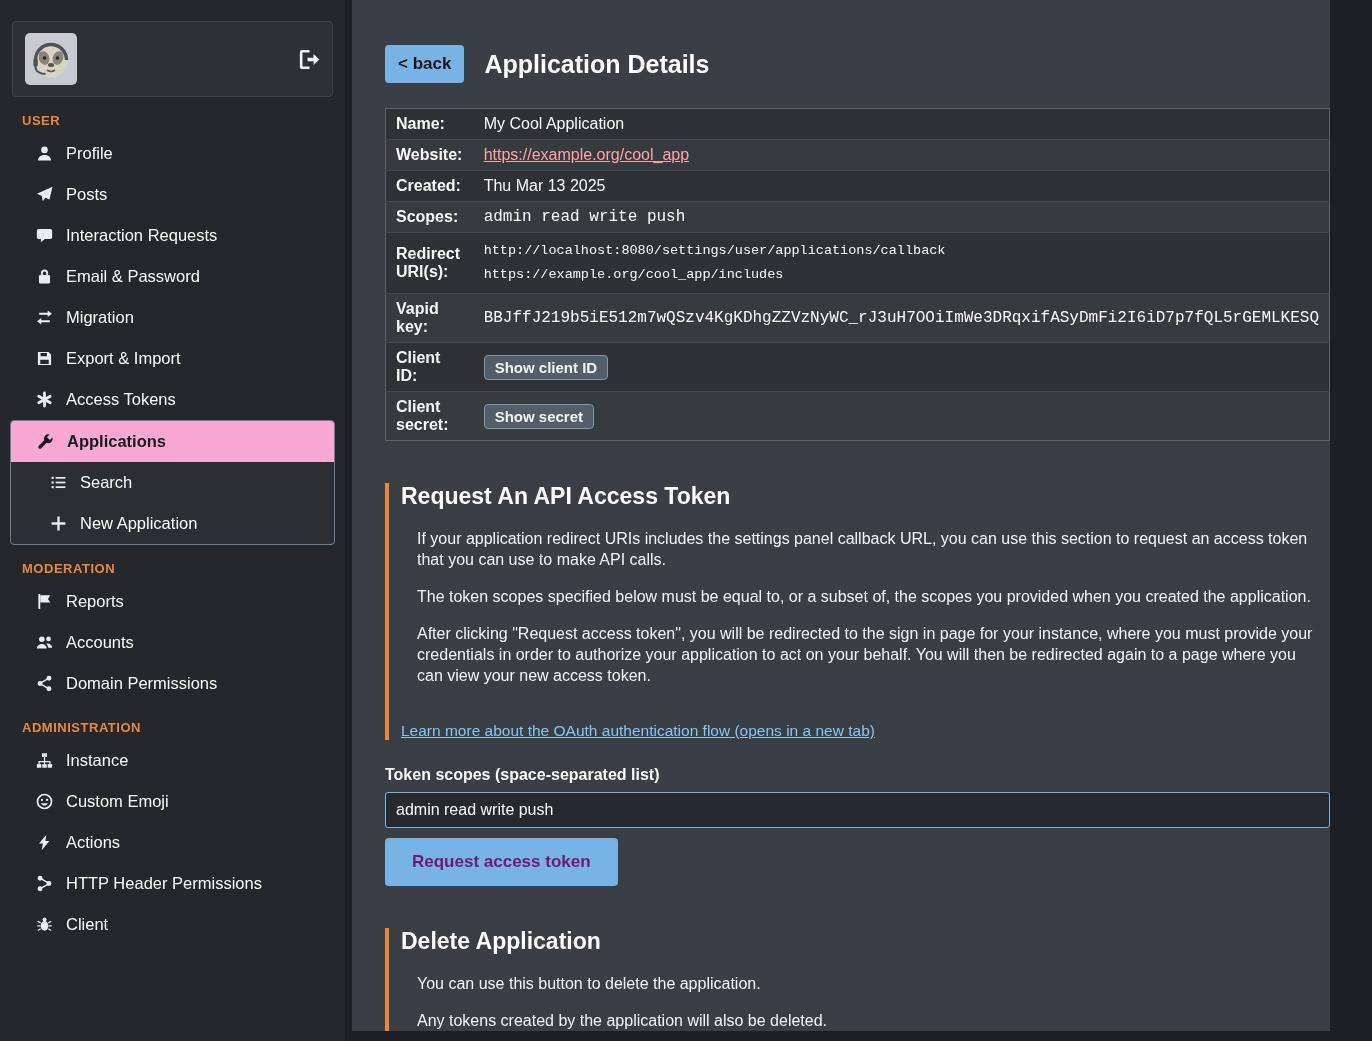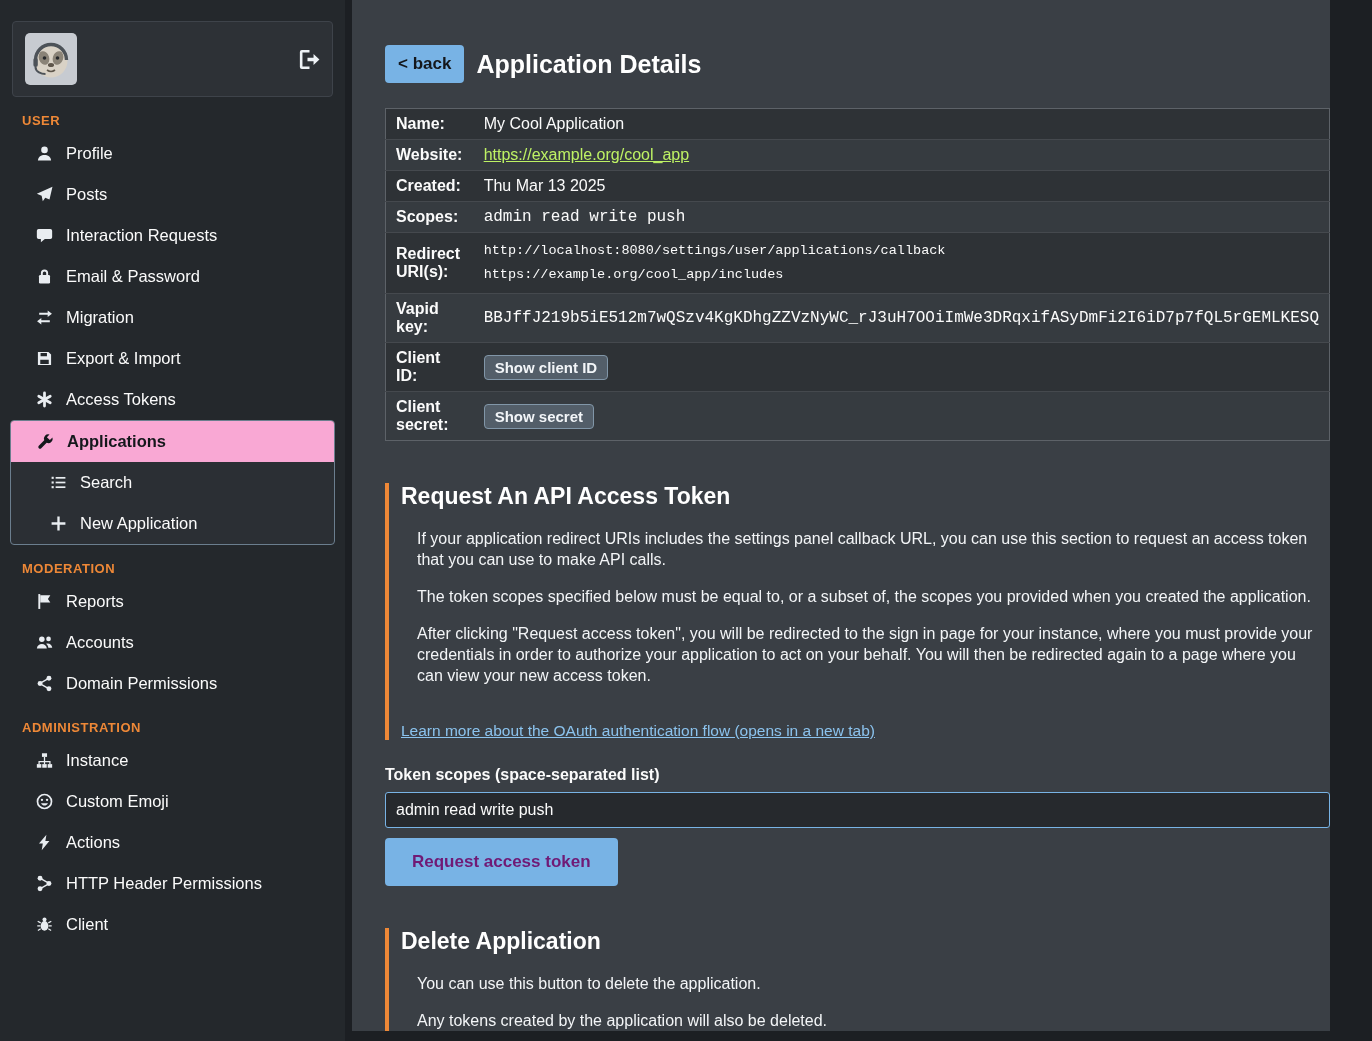--- a/index.html
+++ b/index.html
@@ -33,36 +33,36 @@
   .nav-item.active { background:#f9a8d4; color:#15181c; font-weight:bold; }
   .nav-item.active .nav-icon { color:#15181c; }
   .sub-item { padding-left:38px; }
 
   
   .main-area { flex:1; display:flex; }
   .panel {
     flex:1; margin:0 42px 10px 7px; background:#3a3f45;
     padding:45px 0 30px 33px; overflow:hidden;
   }
-  .page-head { display:flex; align-items:center; gap:12px; }
+  .page-head { display:flex; align-items:center; gap:20px; }
   .btn-back {
     background:#78b3e5; color:#14171b; font-weight:bold; font-size:17px;
     padding:9px 13px; border:none; border-radius:4px; font-family:inherit; cursor:pointer;
   }
   h1 { font-size:25px; margin:0; font-weight:bold; color:#ffffff; }
 
   table.details { width:100%; border-collapse:collapse; border:1px solid #5d6268; margin-top:25px; }
   table.details tr:nth-child(odd)  { background:#2e3236; }
   table.details tr:nth-child(even) { background:#363b40; }
   table.details td { padding:6px 10px; font-size:16px; border-bottom:1px solid #45494e; vertical-align:middle; }
   table.details tr:last-child td { border-bottom:none; }
   td.lbl { width:182px; font-weight:bold; vertical-align:top; }
   .mono { font-family:"Liberation Mono", monospace; font-size:13.5px; white-space:nowrap; }
   .mono-line { font-family:"Liberation Mono", monospace; font-size:13.5px; line-height:24px; white-space:nowrap; }
-  a.val-link { color:#bef264; text-decoration:underline; cursor:pointer; }
+  a.val-link { color:#fca5a5; text-decoration:underline; cursor:pointer; }
   .btn-show {
     background:#535e69; color:#f2f5f8; font-weight:bold; font-size:15px;
     padding:3px 10px; border:1px solid #8196a8; border-radius:4px; font-family:inherit; cursor:pointer;
   }
 
   .ob { border-left:4px solid #ee8837; padding-left:12px; margin-top:42px; }
   .ob h2 { font-size:23px; margin:0 0 18px; color:#ffffff; }
   .ob p { margin:16px; font-size:16px; line-height:21px; color:#f3f5f7; max-width:945px; }
   a.learn-link { display:inline-block; margin-top:20px; font-size:15.5px; color:#8bc3ee; text-decoration:underline; cursor:pointer; }
 

